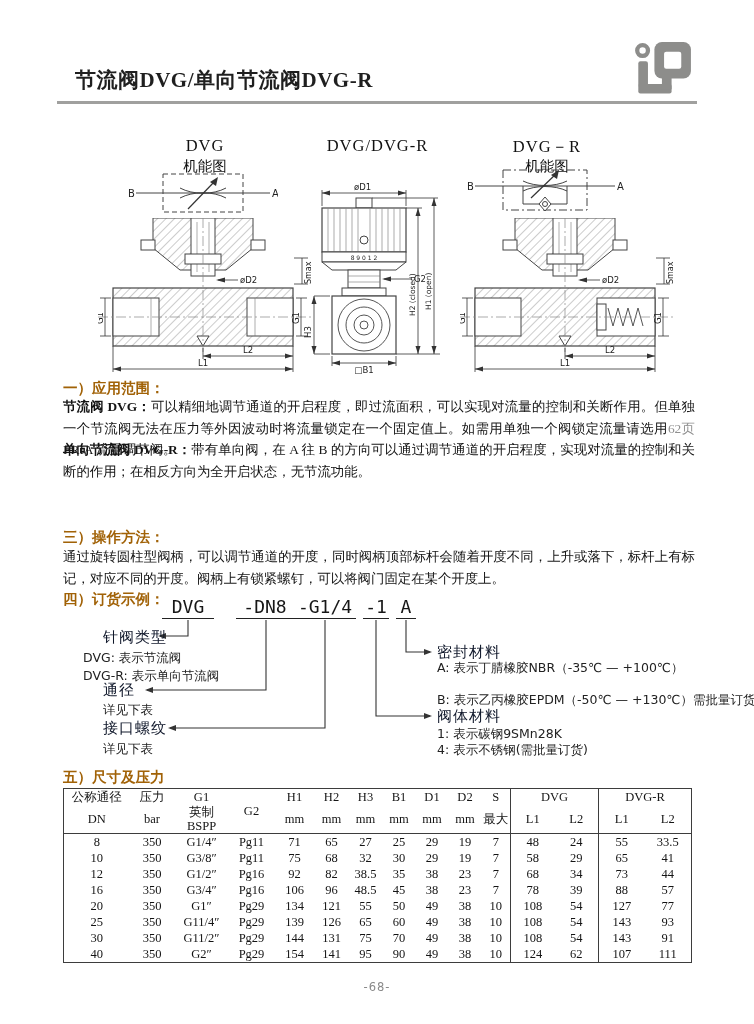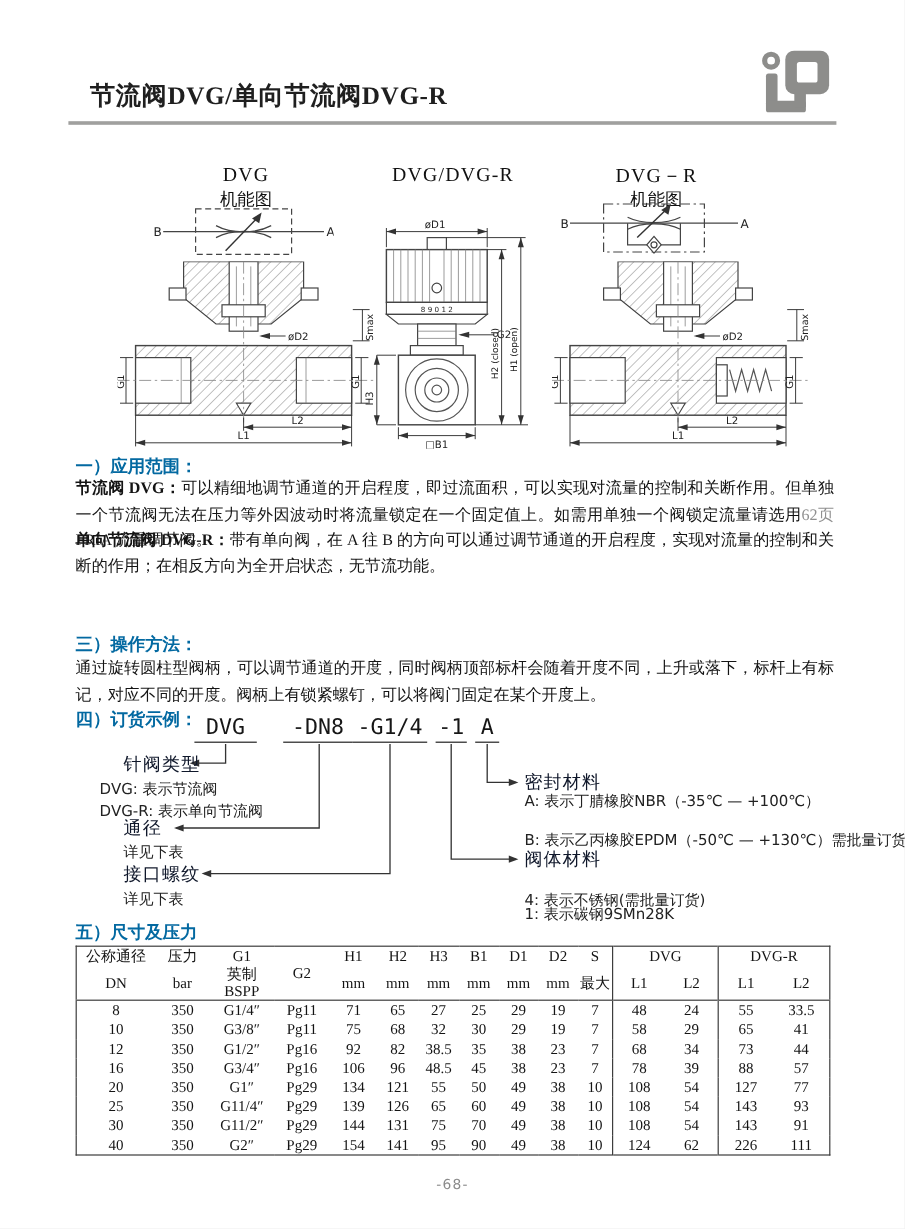--- a/index.html
+++ b/index.html
@@ -7,21 +7,21 @@
         font-family:"Liberation Serif",serif;color:#1a1a1a;overflow:hidden;}
   .abs{position:absolute;}
   
   .doc-title{font-size:21px;font-weight:bold;letter-spacing:.5px;color:#1f1f1f;}
   .header-rule{height:2.5px;background:#a0a09e;}
   
   .fig-title{font-family:"Liberation Serif",serif;font-size:16.5px;text-align:center;letter-spacing:1px;color:#111;}
   .fig-sub{font-size:14.5px;text-align:center;color:#111;}
   svg text{font-family:"DejaVu Sans",sans-serif;fill:#222;}
   
-  .sec-heading{font-size:14.5px;font-weight:bold;color:#0369a1;}
+  .sec-heading{font-size:14.5px;font-weight:bold;color:#a16207;}
   .body-par{font-size:13.4px;line-height:21.5px;text-align:justify;color:#141414;}
   .body-par b{font-weight:bold;}
   .gray-ref{color:#909090;}
   
   .code-seg{position:absolute;font-family:"DejaVu Sans Mono",monospace;font-size:18px;color:#161616;
             text-align:center;border-bottom:1.5px solid #222;padding-bottom:1px;}
   .ord-label{position:absolute;font-size:15px;color:#0f172a;letter-spacing:1px;}
   .ord-line{position:absolute;font-size:12.5px;color:#222;font-family:"DejaVu Sans",sans-serif;white-space:nowrap;}
   
   .dim-table{border-collapse:collapse;table-layout:fixed;width:628px;font-size:12.5px;color:#141414;}
@@ -333,21 +333,21 @@
   <div class="ord-line" style="left:83px;top:668px;">DVG-R: 表示单向节流阀</div>
   <div class="ord-label" style="left:103px;top:681px;">通径</div>
   <div class="ord-line" style="left:103px;top:702px;">详见下表</div>
   <div class="ord-label" style="left:103px;top:719px;">接口螺纹</div>
   <div class="ord-line" style="left:103px;top:741px;">详见下表</div>
 
   <div class="ord-label" style="left:437px;top:643px;">密封材料</div>
   <div class="ord-line" style="left:437px;top:660px;">A: 表示丁腈橡胶NBR（-35℃ — +100℃）</div>
   <div class="ord-line" style="left:437px;top:692px;">B: 表示乙丙橡胶EPDM（-50℃ — +130℃）需批量订货</div>
   <div class="ord-label" style="left:437px;top:707px;">阀体材料</div>
-  <div class="ord-line" style="left:437px;top:726px;margin-top:28px;">1: 表示碳钢9SMn28K</div>
+  <div class="ord-line" style="left:437px;top:726px;">1: 表示碳钢9SMn28K</div>
   <div class="ord-line" style="left:437px;top:742px;">4: 表示不锈钢(需批量订货)</div>
 
   <div class="abs sec-heading" style="left:63px;top:768px;">五）尺寸及压力</div>
 
   <table class="dim-table abs" style="left:63px;top:788px;">
     <colgroup>
       <col style="width:66px">
         <col style="width:45px">
         <col style="width:54px">
         <col style="width:46px">
@@ -529,21 +529,21 @@
           <td>Pg29</td>
           <td>154</td>
           <td>141</td>
           <td>95</td>
           <td>90</td>
           <td>49</td>
           <td>38</td>
           <td>10</td>
           <td class="sep">124</td>
           <td>62</td>
-          <td class="sep">226</td>
+          <td class="sep">107</td>
           <td>111</td>
         </tr>
       </tbody>
   </table>
 
   <div class="abs footer" style="left:0;right:0;top:980px;text-align:center;">-68-</div>
 
 </div>
 
 </body></html>

